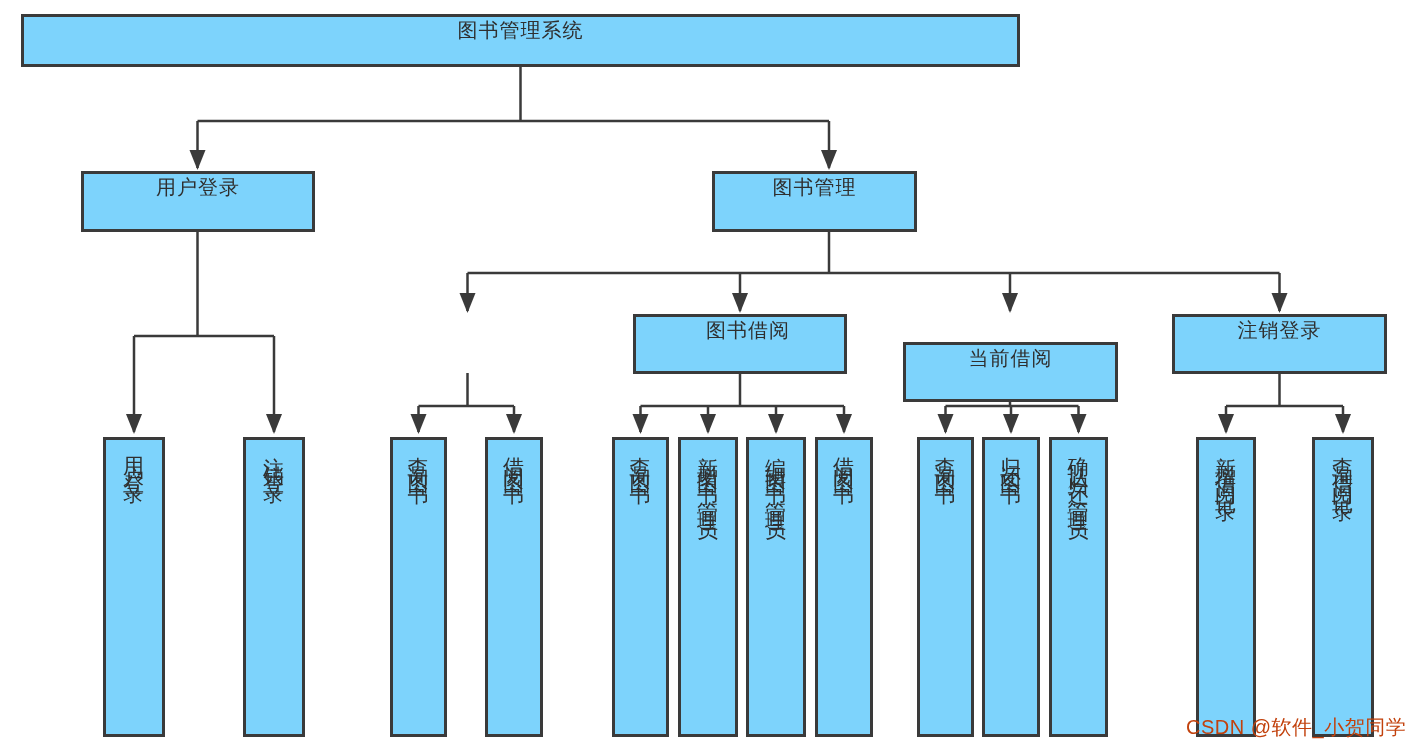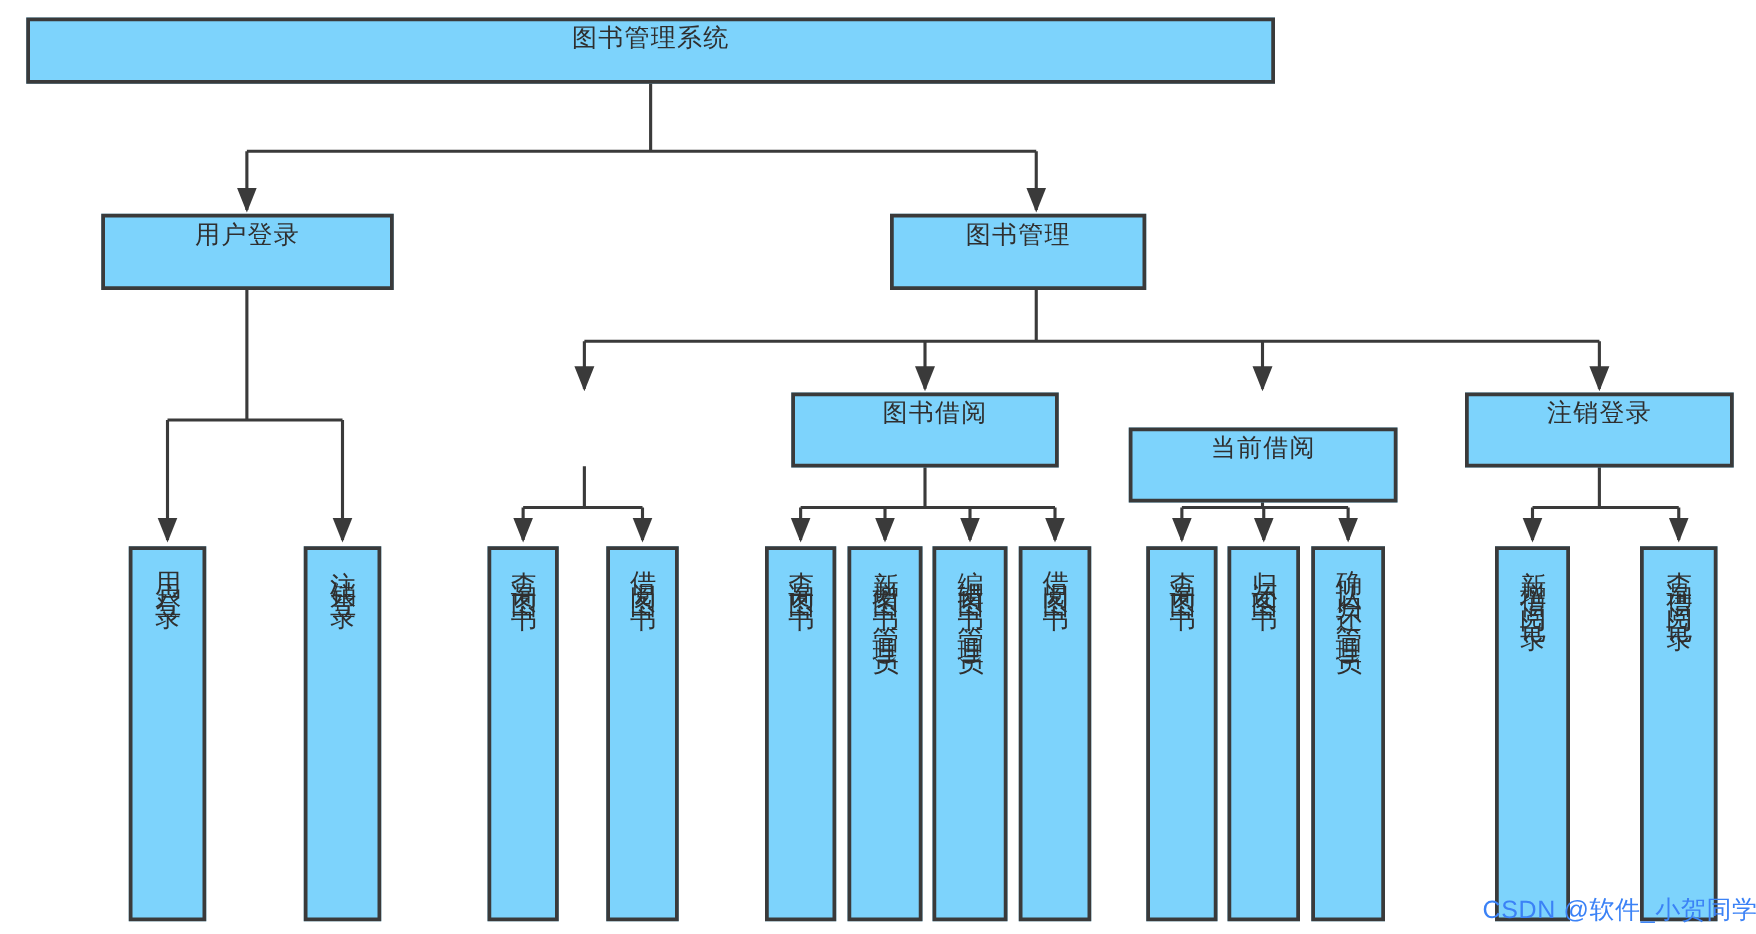--- a/index.html
+++ b/index.html
@@ -32,21 +32,21 @@
   .vtext {
     writing-mode: vertical-rl;
     line-height: 1;
     letter-spacing: 9px;
   }
   .watermark {
     position: absolute;
     left: 1186px;
     top: 714px;
     font-size: 20px;
-    color: #3b82f6;
+    color: #c2410c;
     letter-spacing: 0.5px;
     white-space: nowrap;
   }
 </style>
 </head>
 <body>
 
 <div class="stage">
 
   <svg class="wires" viewBox="0 0 1405 747">

